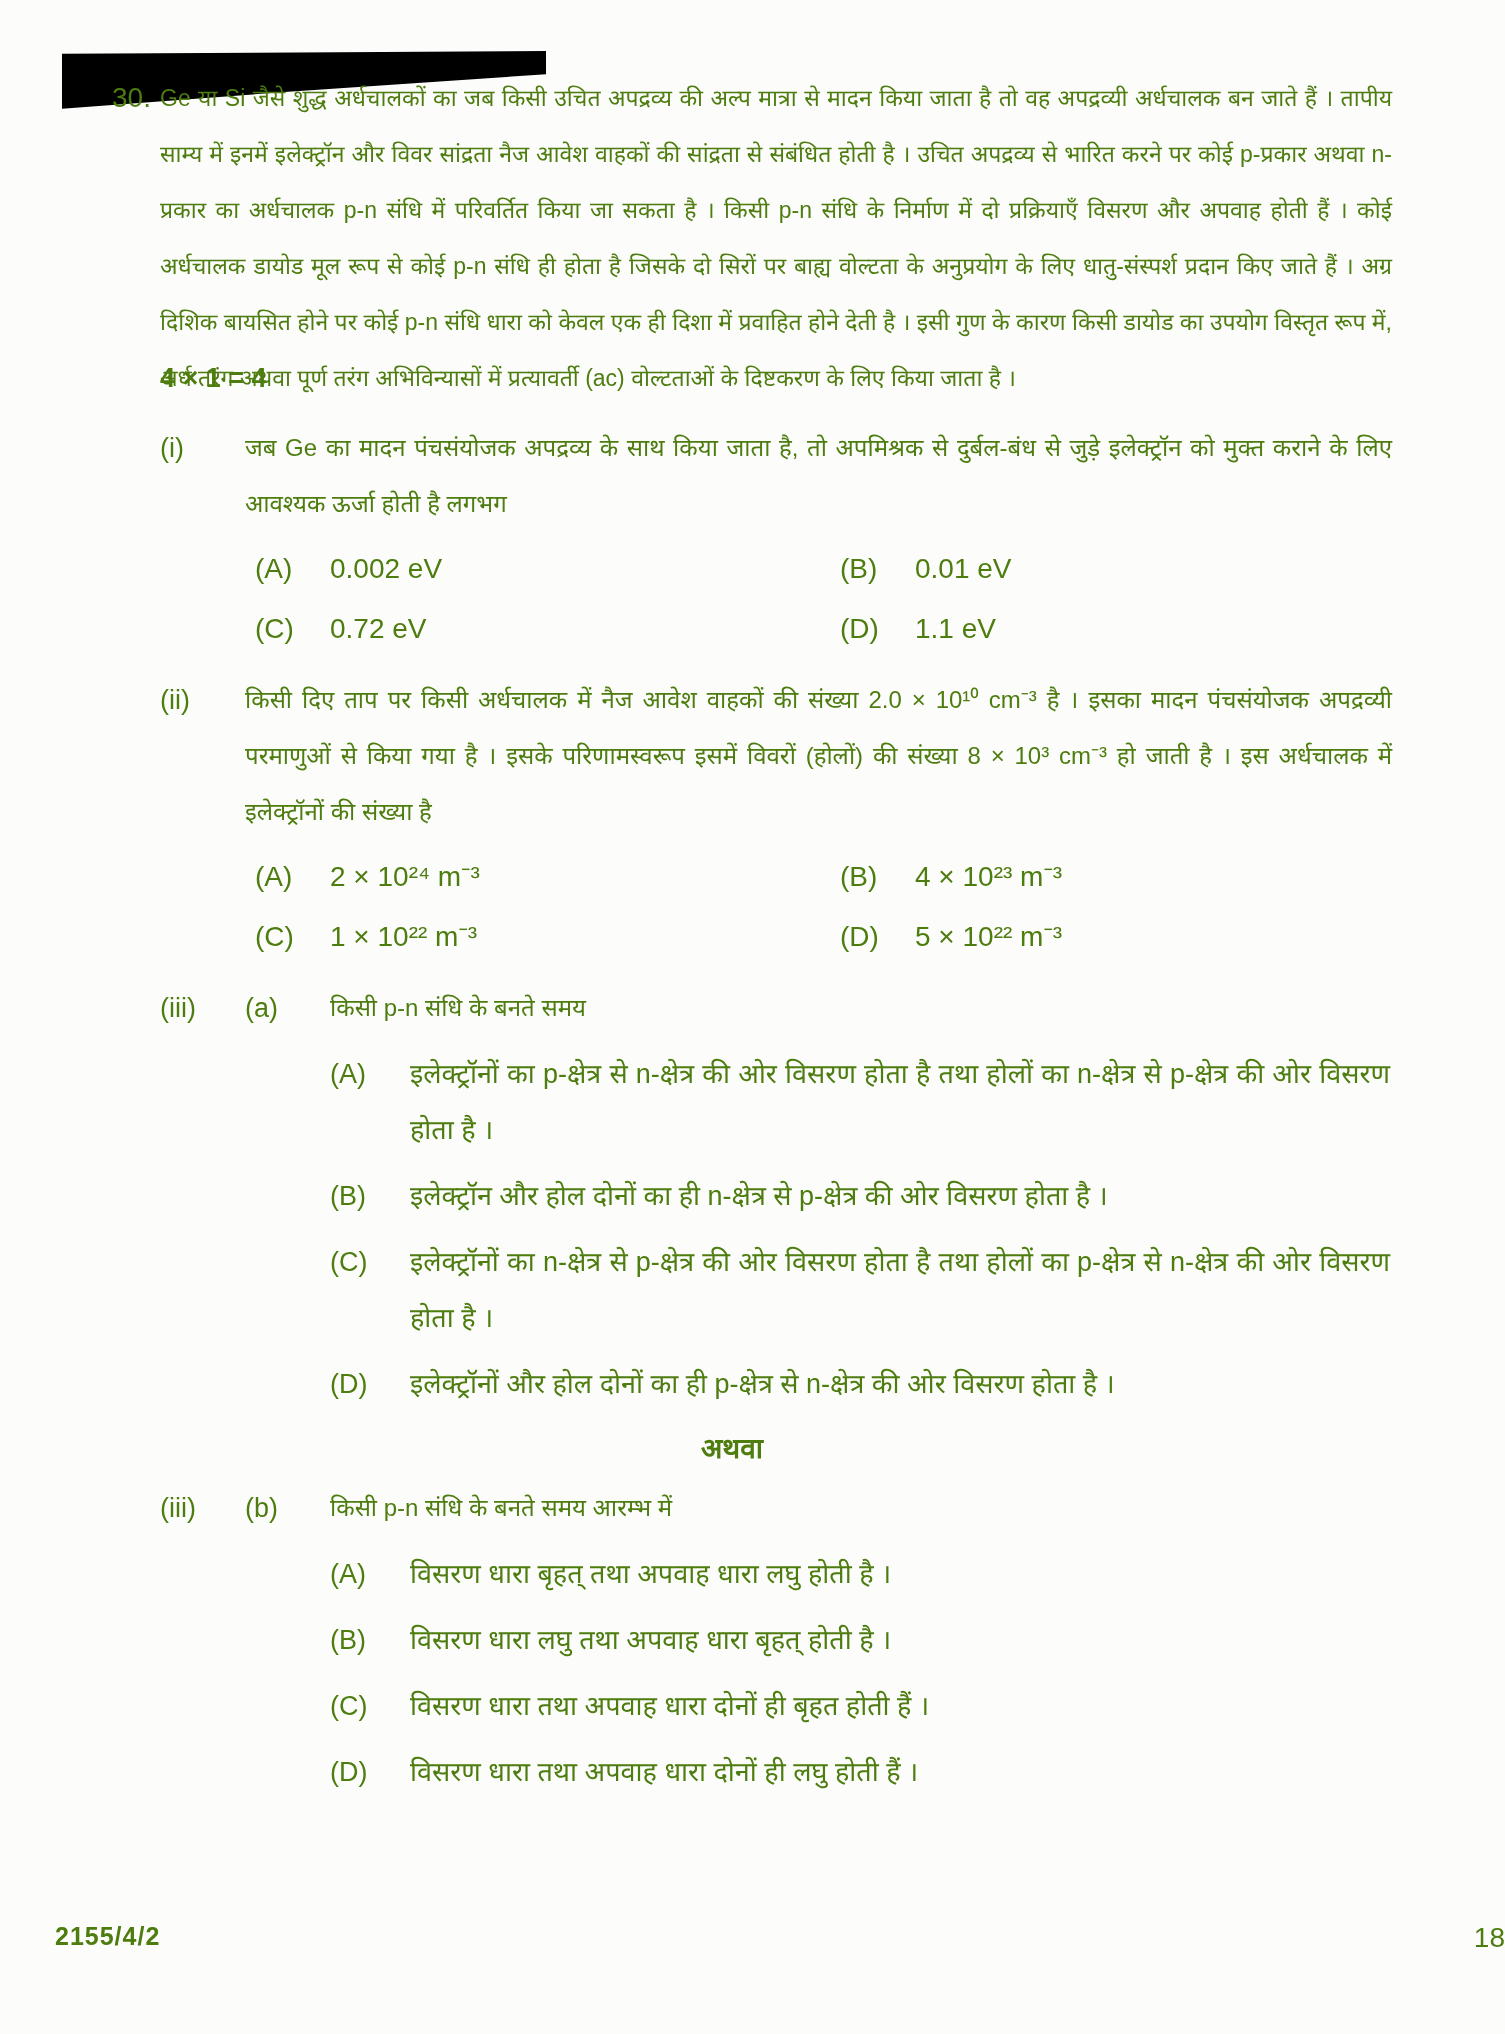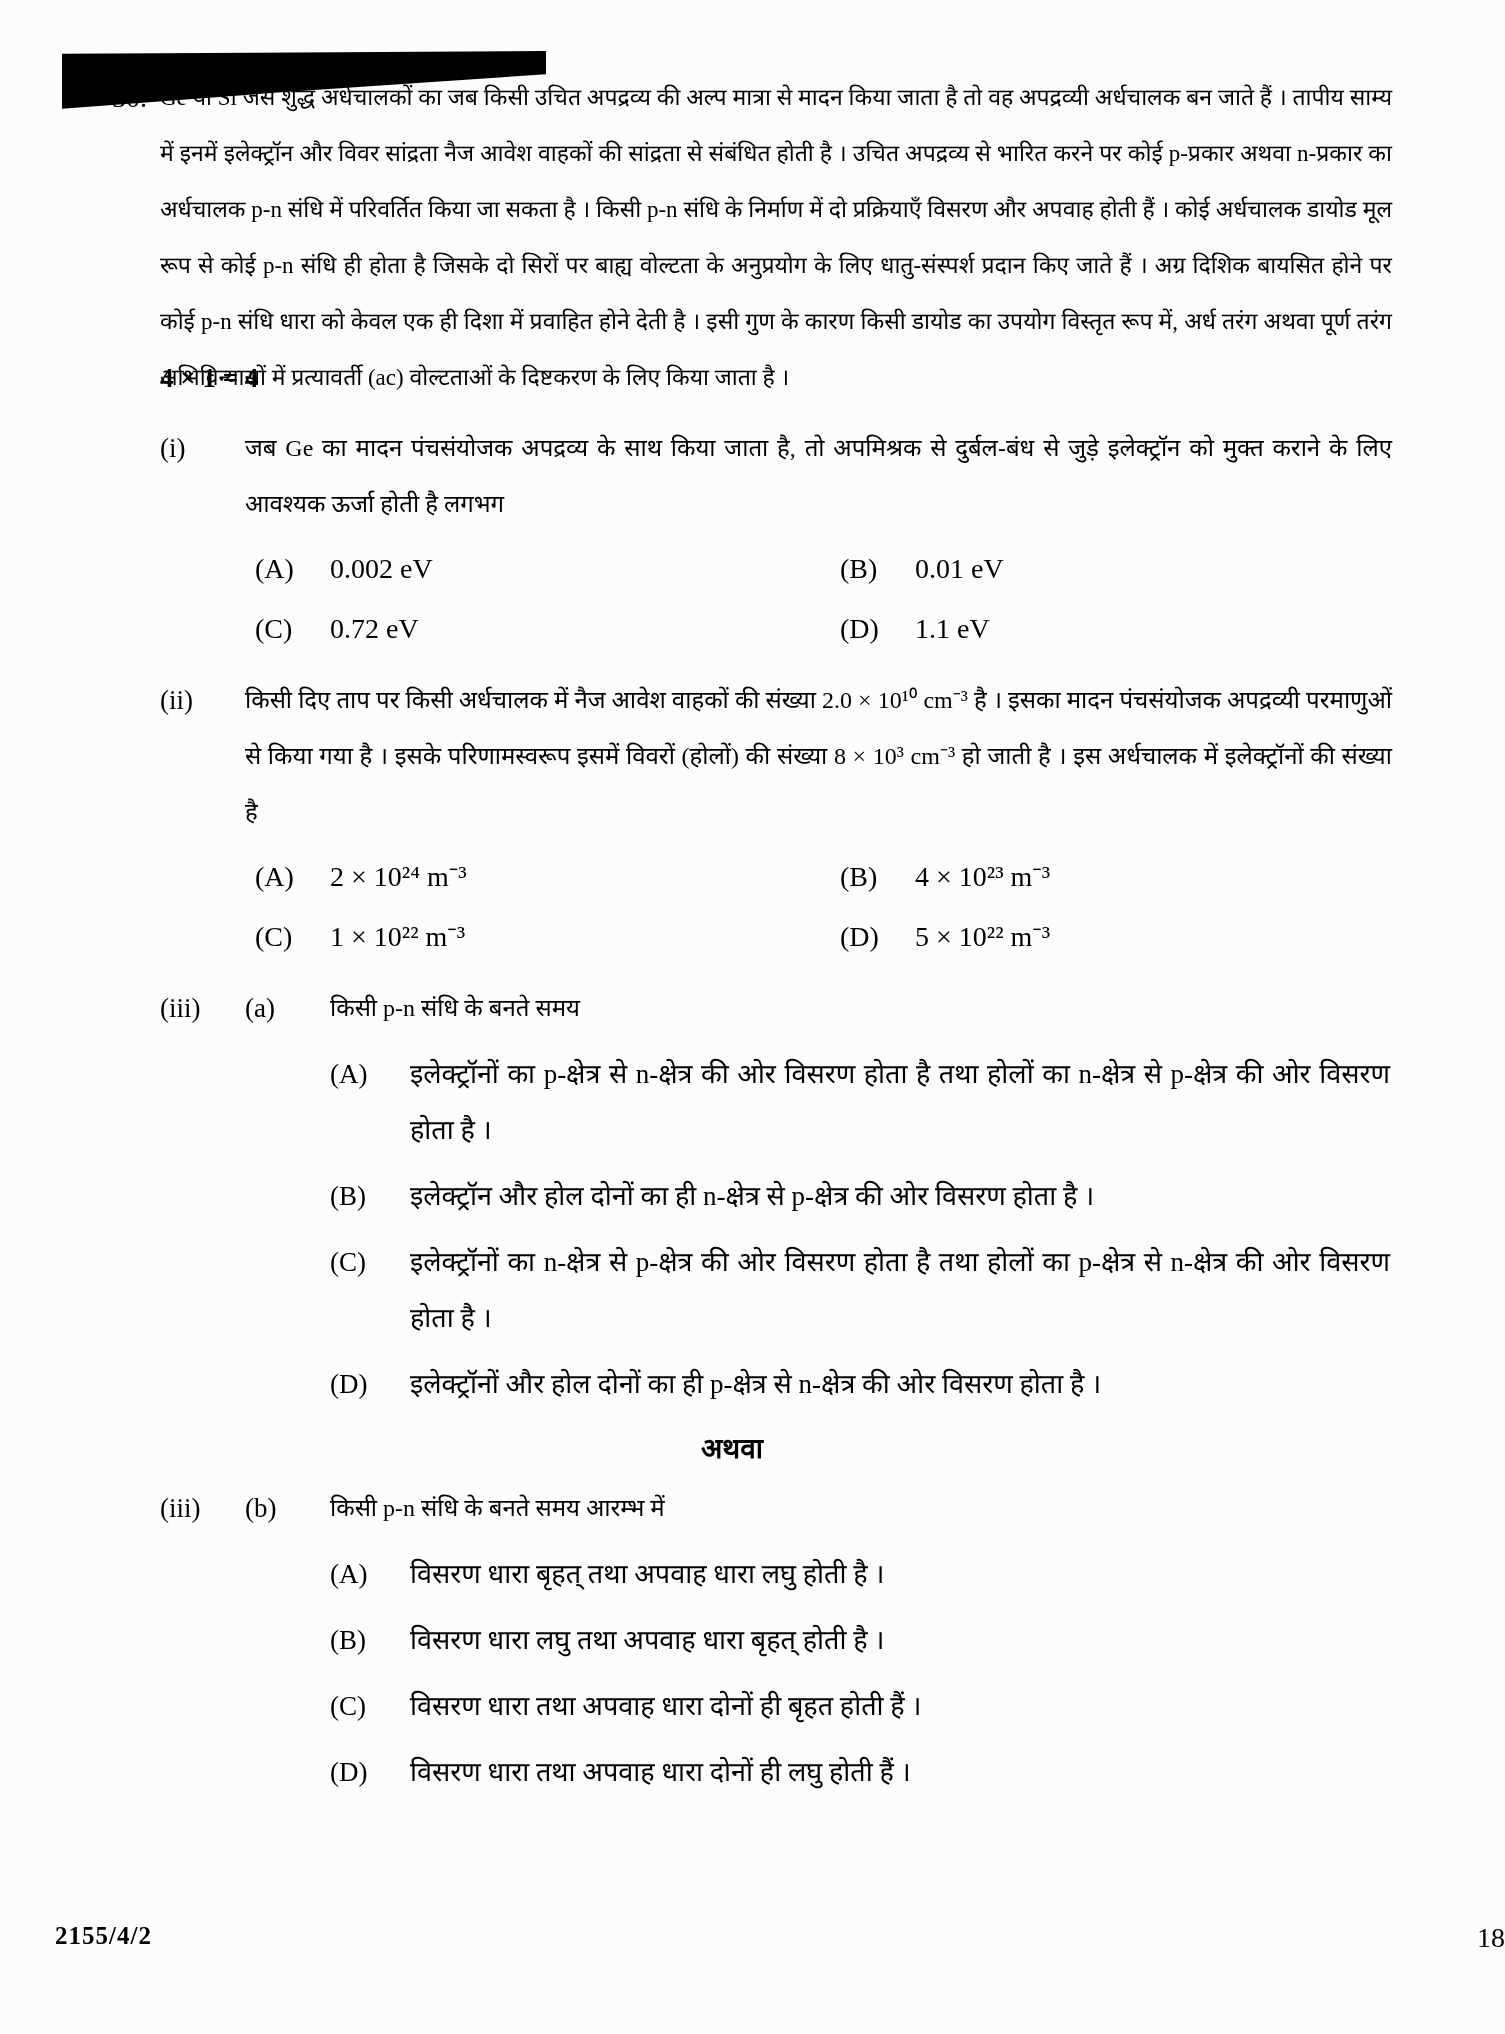--- a/index.html
+++ b/index.html
@@ -1,21 +1,21 @@
 <!DOCTYPE html>
 <html><head>
 <meta charset="utf-8">
 <style>
   html,body{margin:0;padding:0;background:#e9e9e7;}
   .page{
     position:relative;
     width:1505px;height:2034px;
     background:#fcfcfa;
-    color:#000000;
-    font-family:Liberation Serif, serif;
+    color:#4d7c0f;
+    font-family:Liberation Sans, sans-serif;
     overflow:hidden;
   }
   .scan-artifact{
     position:absolute;left:62px;top:46px;width:484px;height:64px;
     background:#000;
     clip-path:polygon(0 12%,100% 8%,100% 44%,46% 72%,0 98%);
   }
   .content{position:absolute;left:112px;top:70px;width:1280px;}
 
   .qrow{display:flex;}

